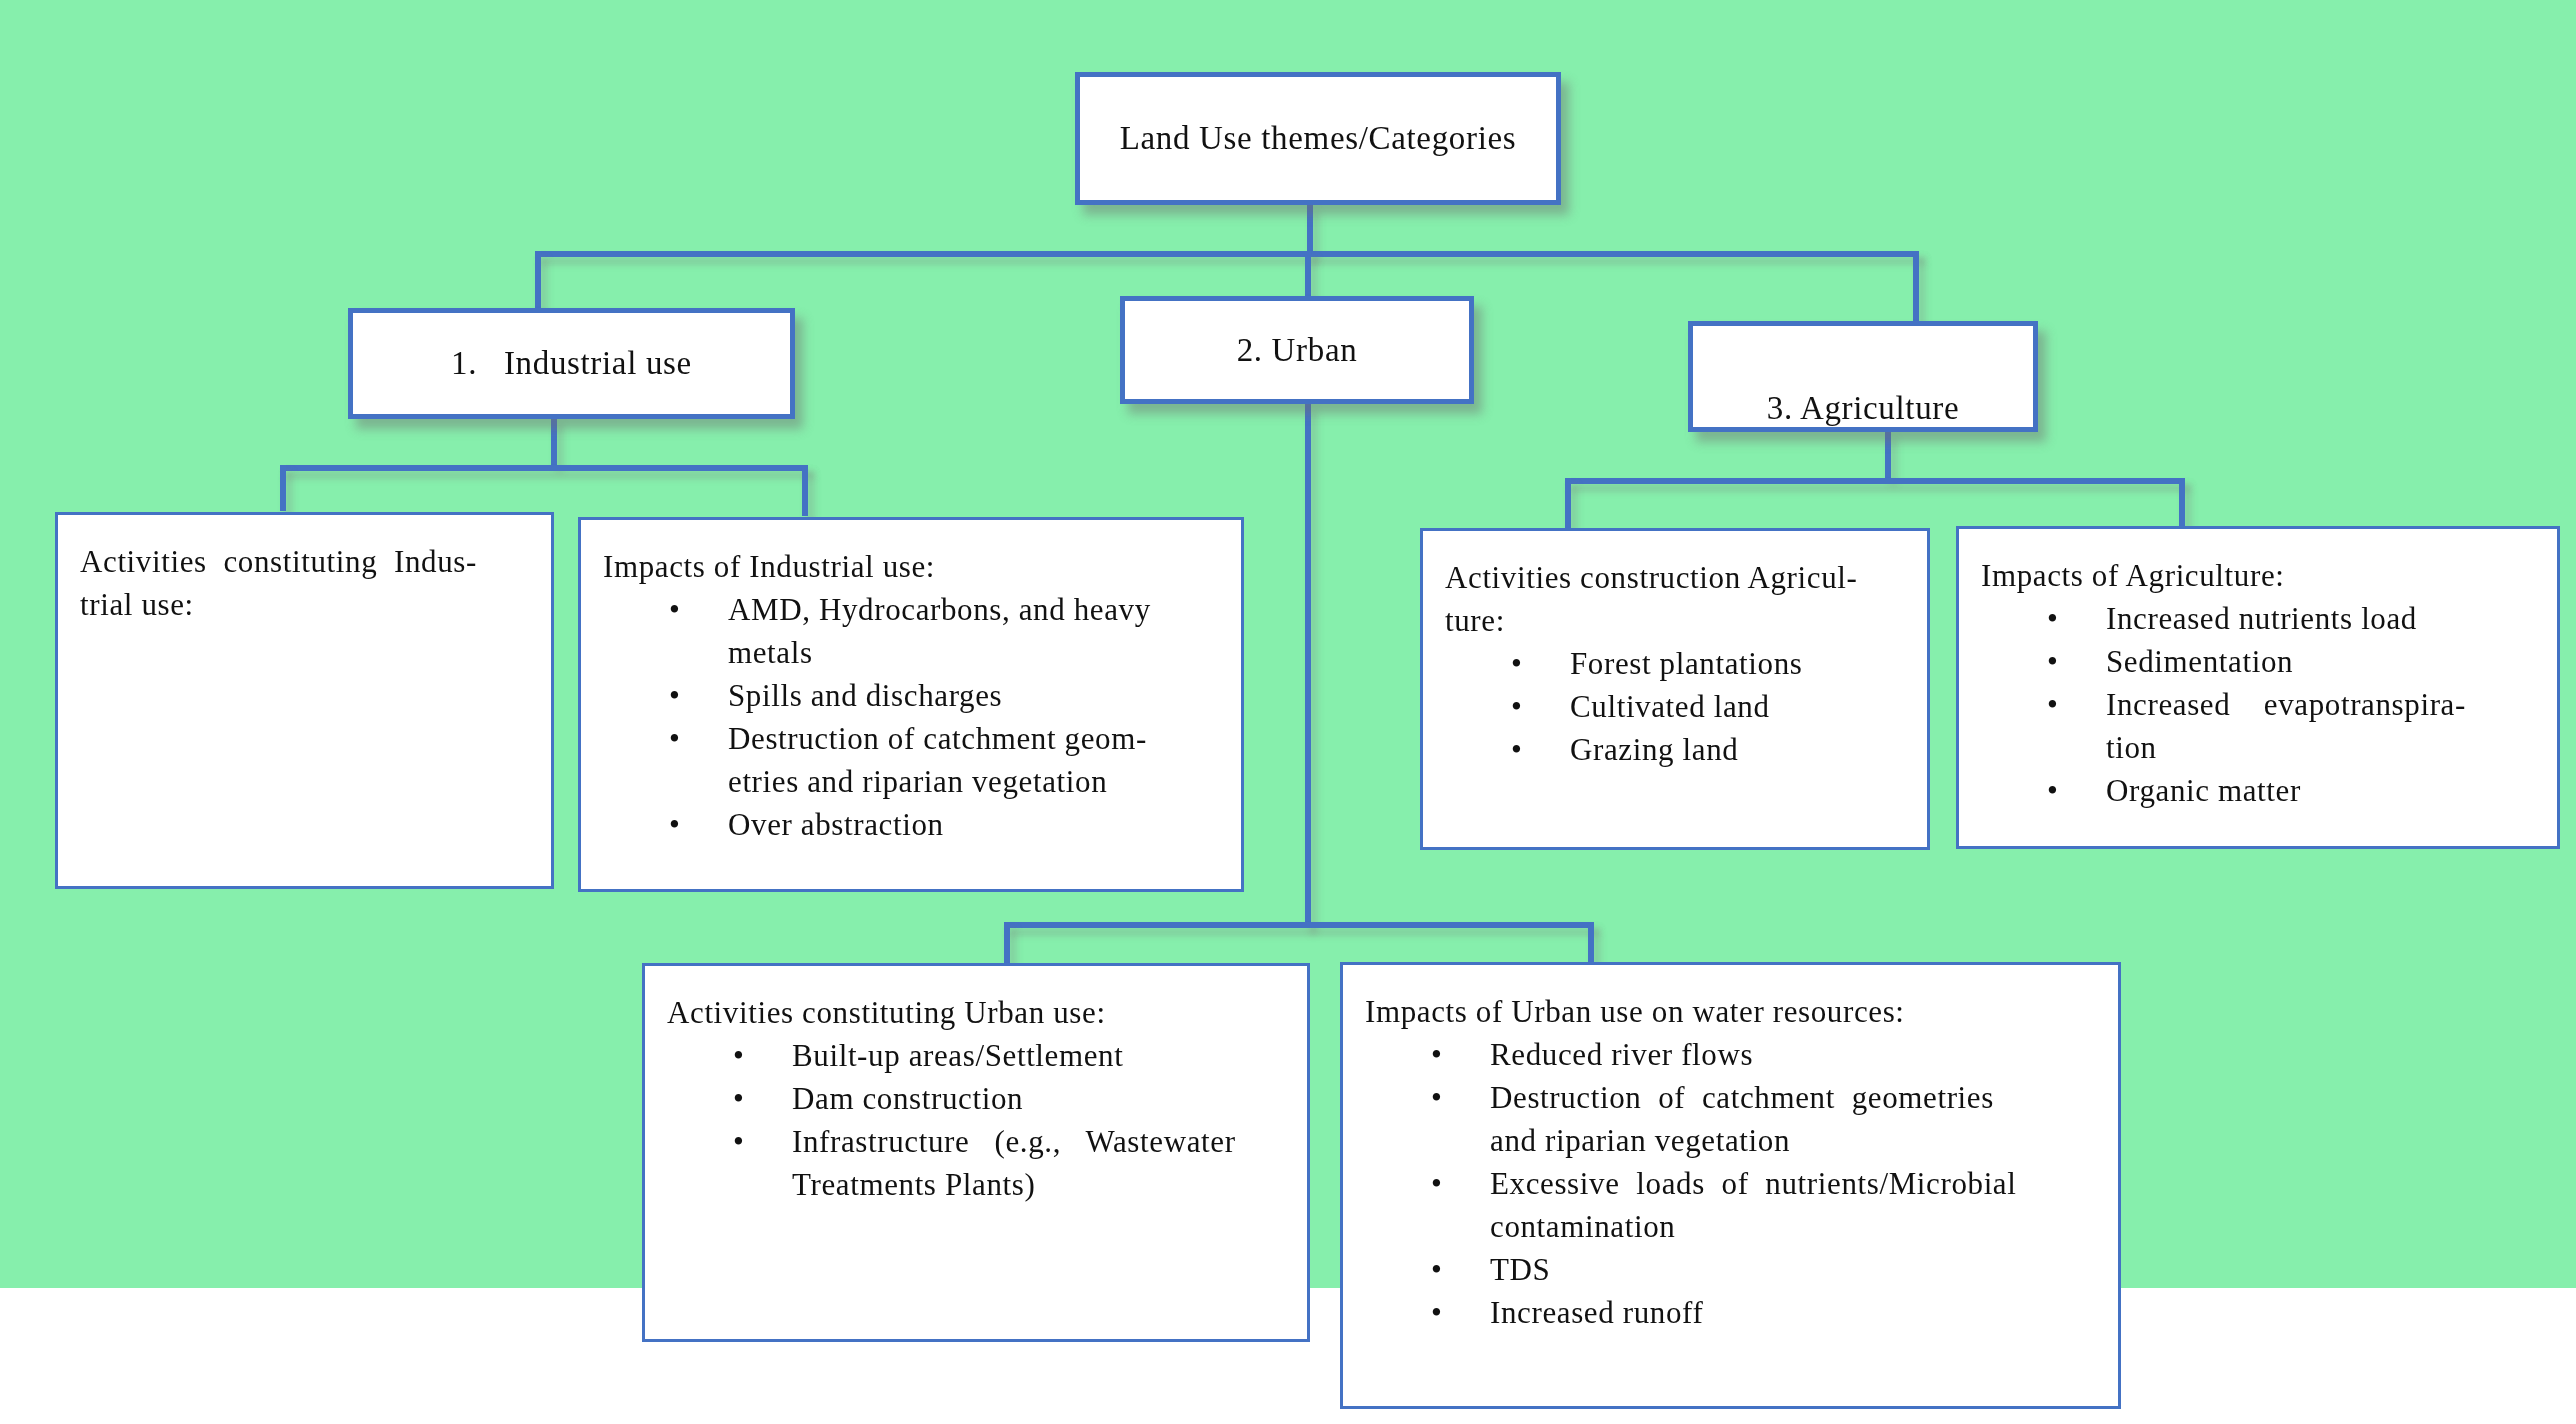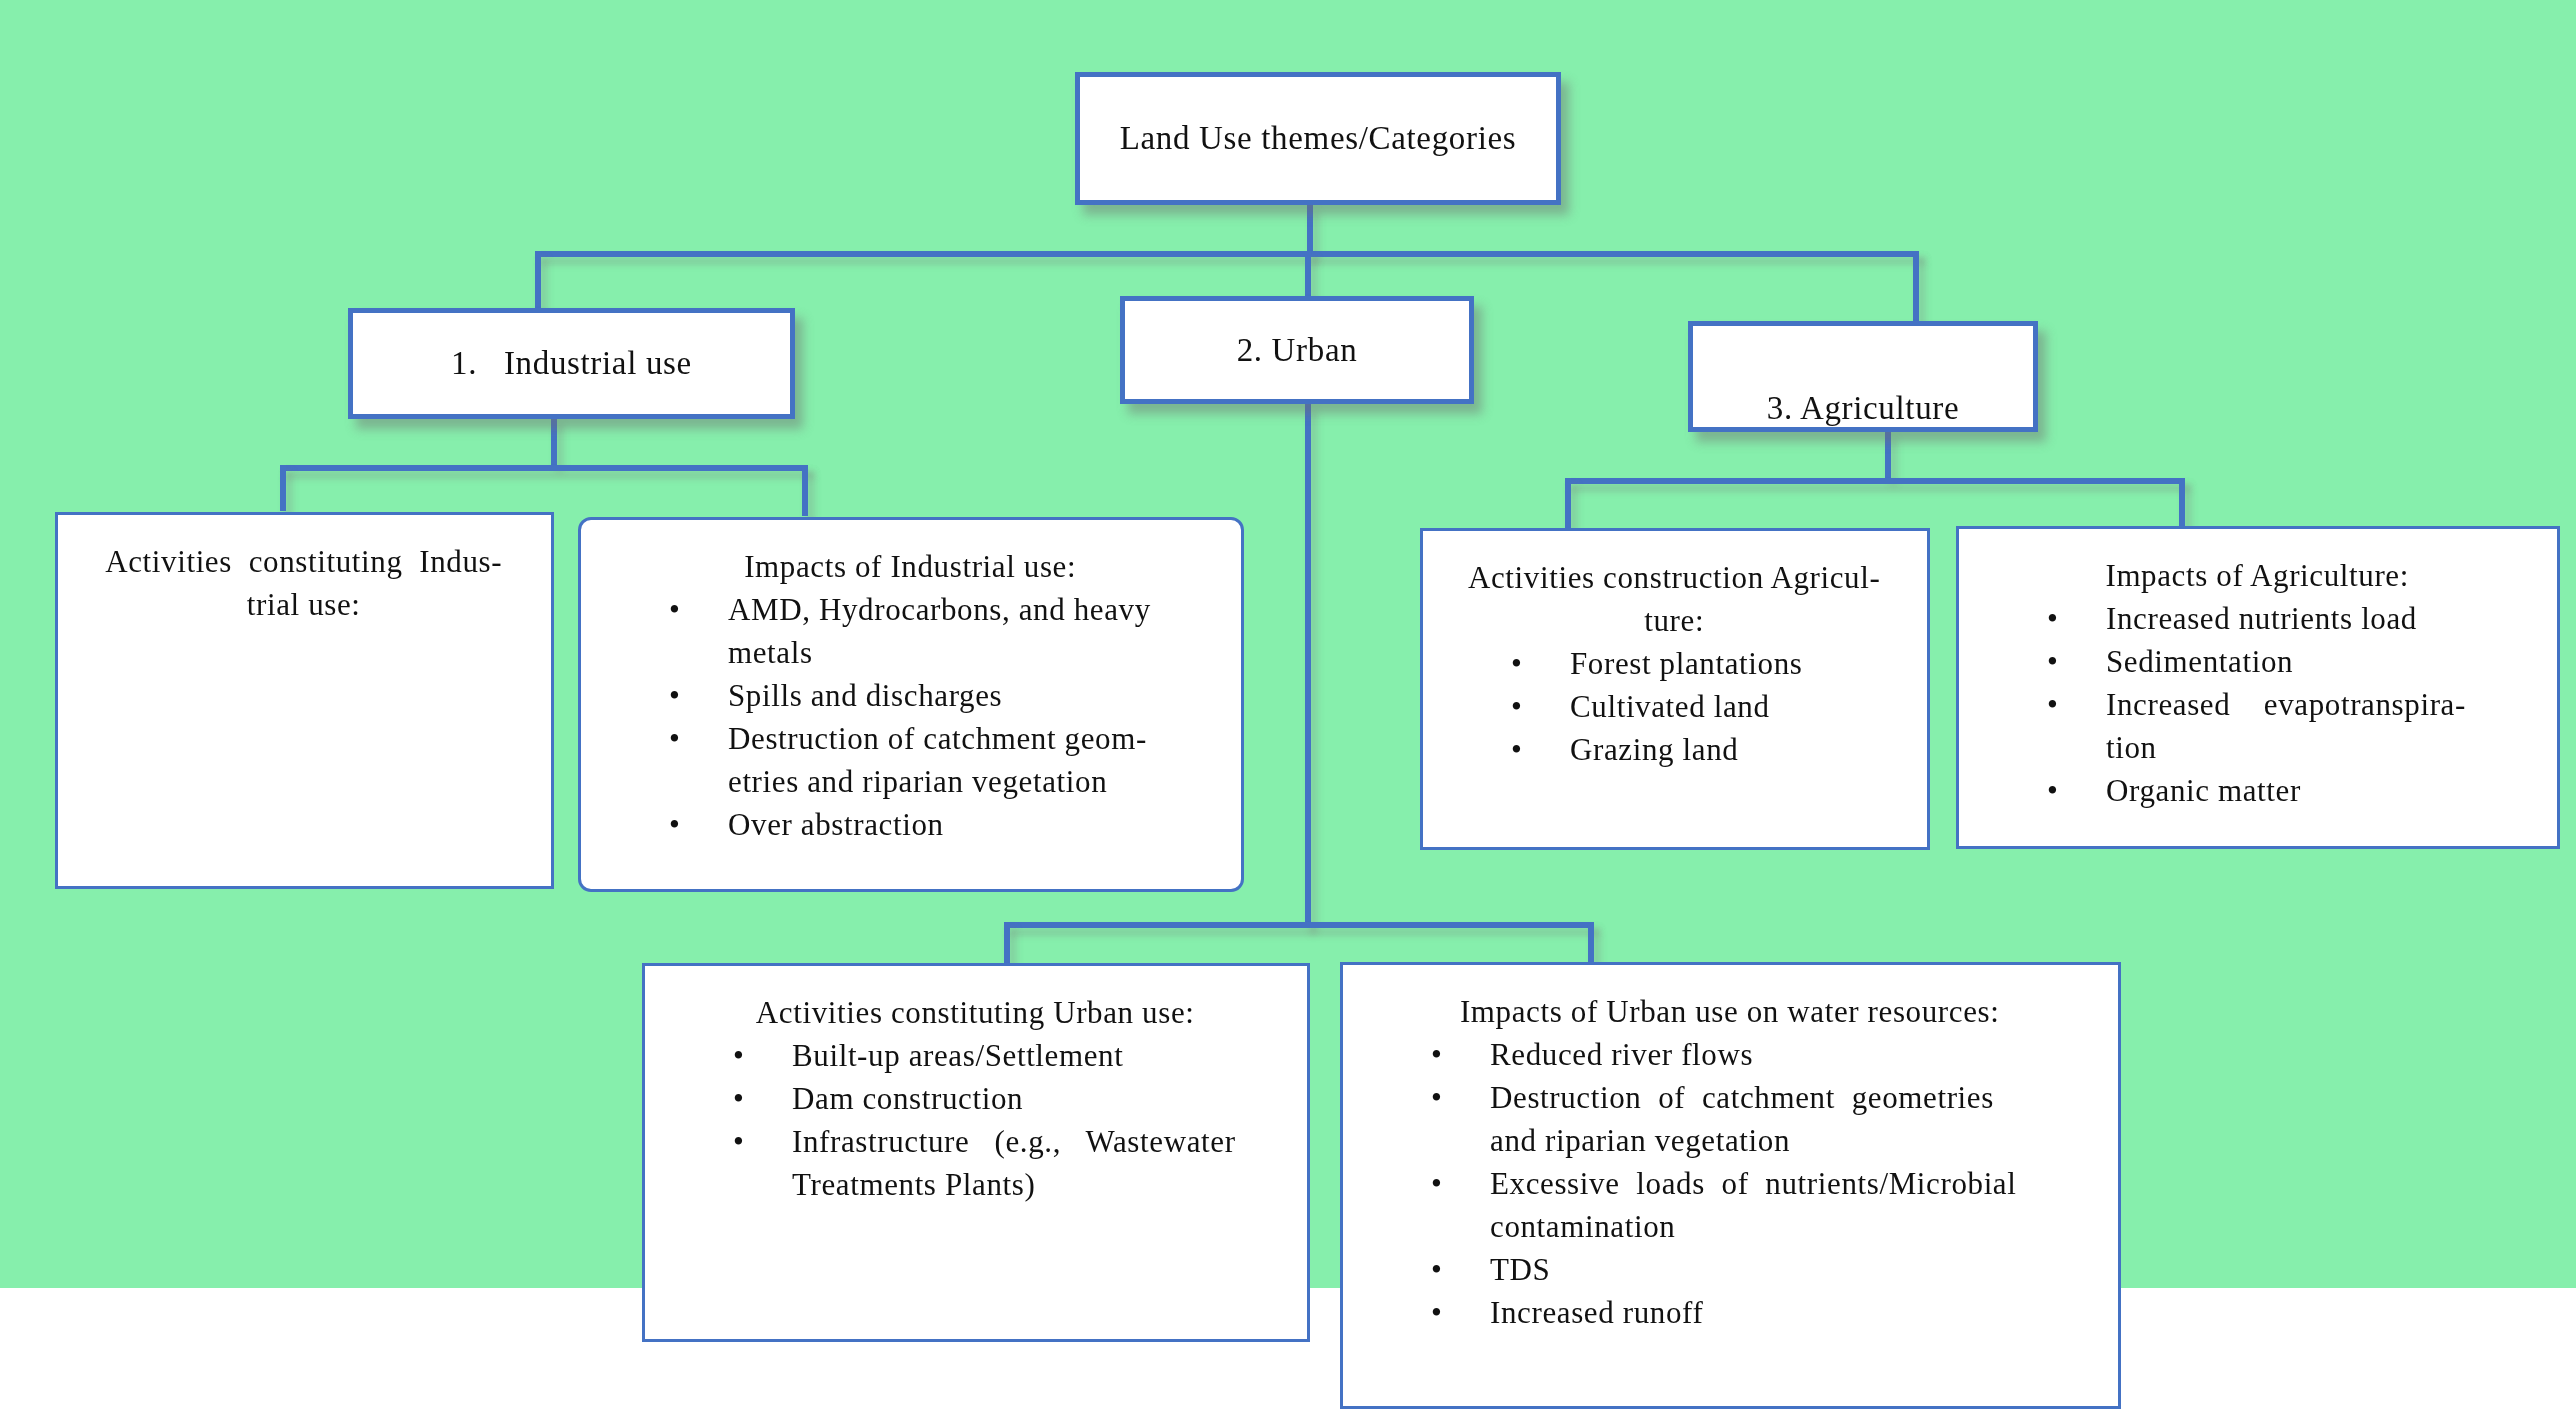--- a/index.html
+++ b/index.html
@@ -45,21 +45,21 @@
   }
   .leaf {
     border-width: 3.5px;
     padding: 25px 23.6px 14px 22px;
   }
   .box-title {
     font-size: 31px;
     line-height: 43px;
     letter-spacing: 0.02em;
     white-space: pre-wrap;
-    text-align: center;
+    text-align: left;
   }
   ul.items {
     margin: 0;
     padding: 0;
     list-style: none;
   }
   ul.items li {
     position: relative;
     padding-left: 125px;
     font-size: 31px;
@@ -114,21 +114,21 @@
 
   <div class="node head-box" style="left:1688px; top:321px; width:350px; height:111px;align-items:flex-end;">
     <span class="head-label">3. Agriculture</span>
   </div>
 
   <div class="node leaf" style="left:55px; top:512px; width:499px; height:377px;">
     <div class="box-title">Activities  constituting  Indus-
 trial use:</div>
   </div>
 
-  <div class="node leaf" style="left:578px; top:517px; width:666px; height:375px;border-radius:13px;">
+  <div class="node leaf" style="left:578px; top:517px; width:666px; height:375px;">
     <div class="box-title">Impacts of Industrial use:</div>
     <ul class="items">
       <li>AMD, Hydrocarbons, and heavy
 metals</li>
       <li>Spills and discharges</li>
       <li>Destruction of catchment geom-
 etries and riparian vegetation</li>
       <li>Over abstraction</li>
     </ul>
   </div>

